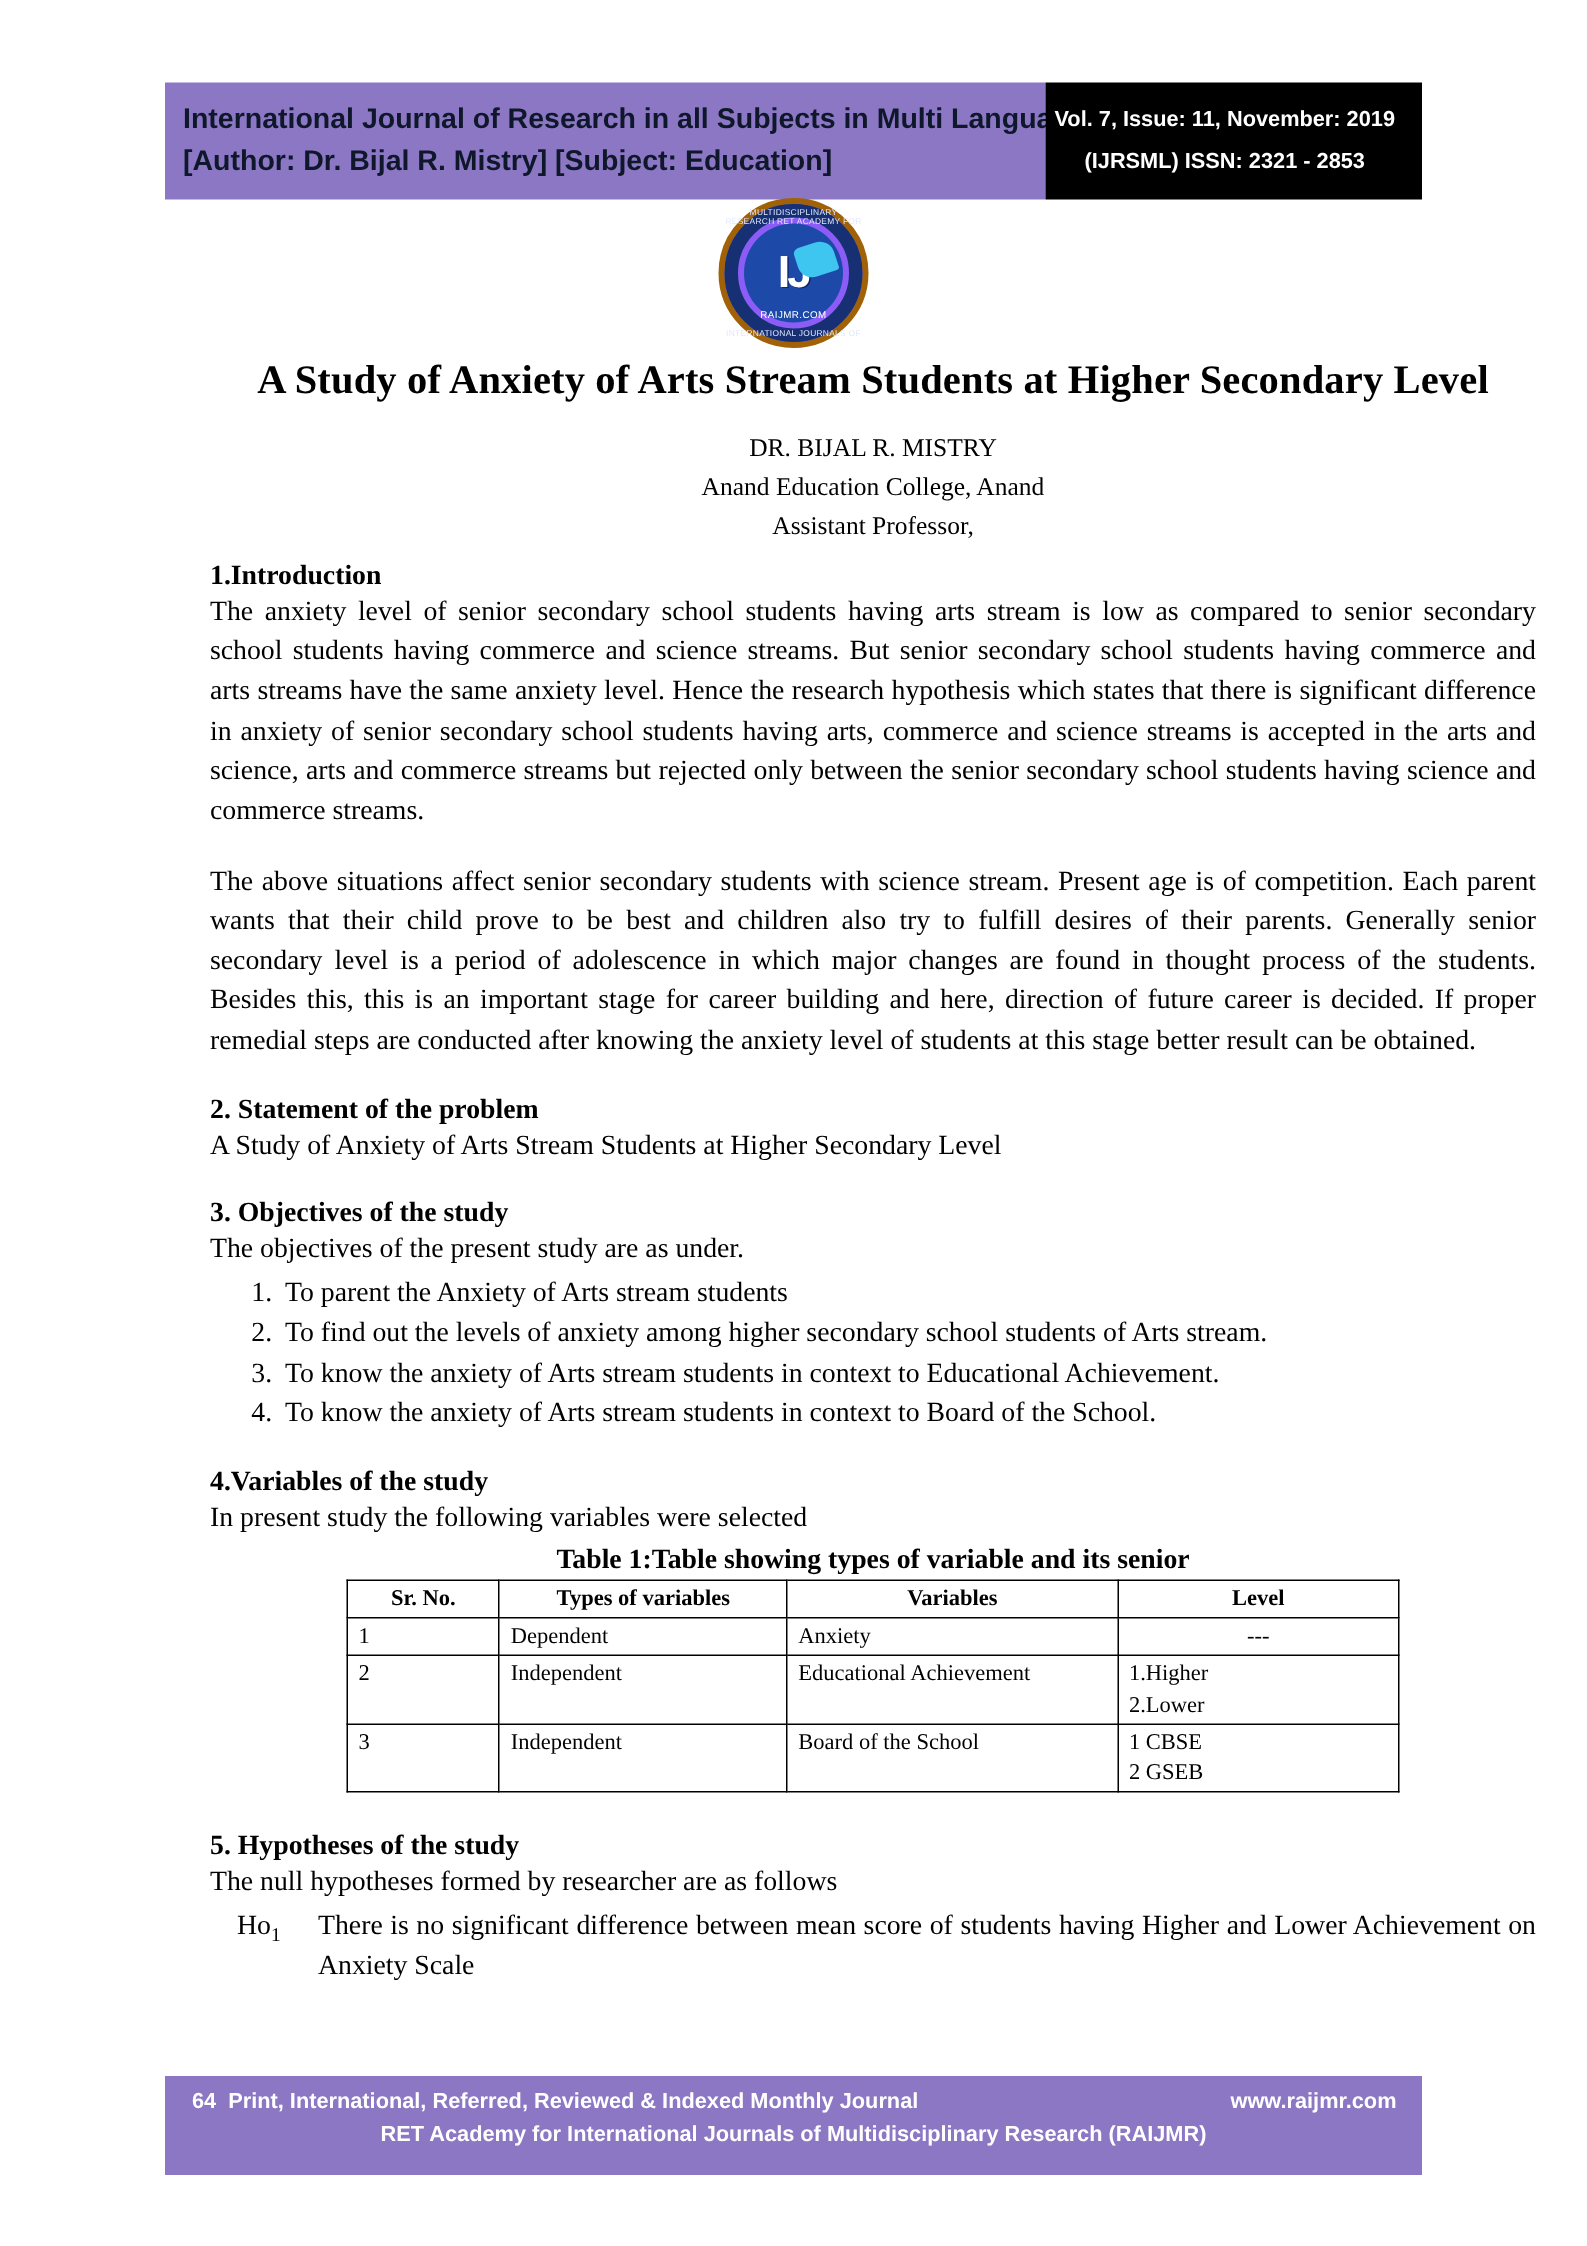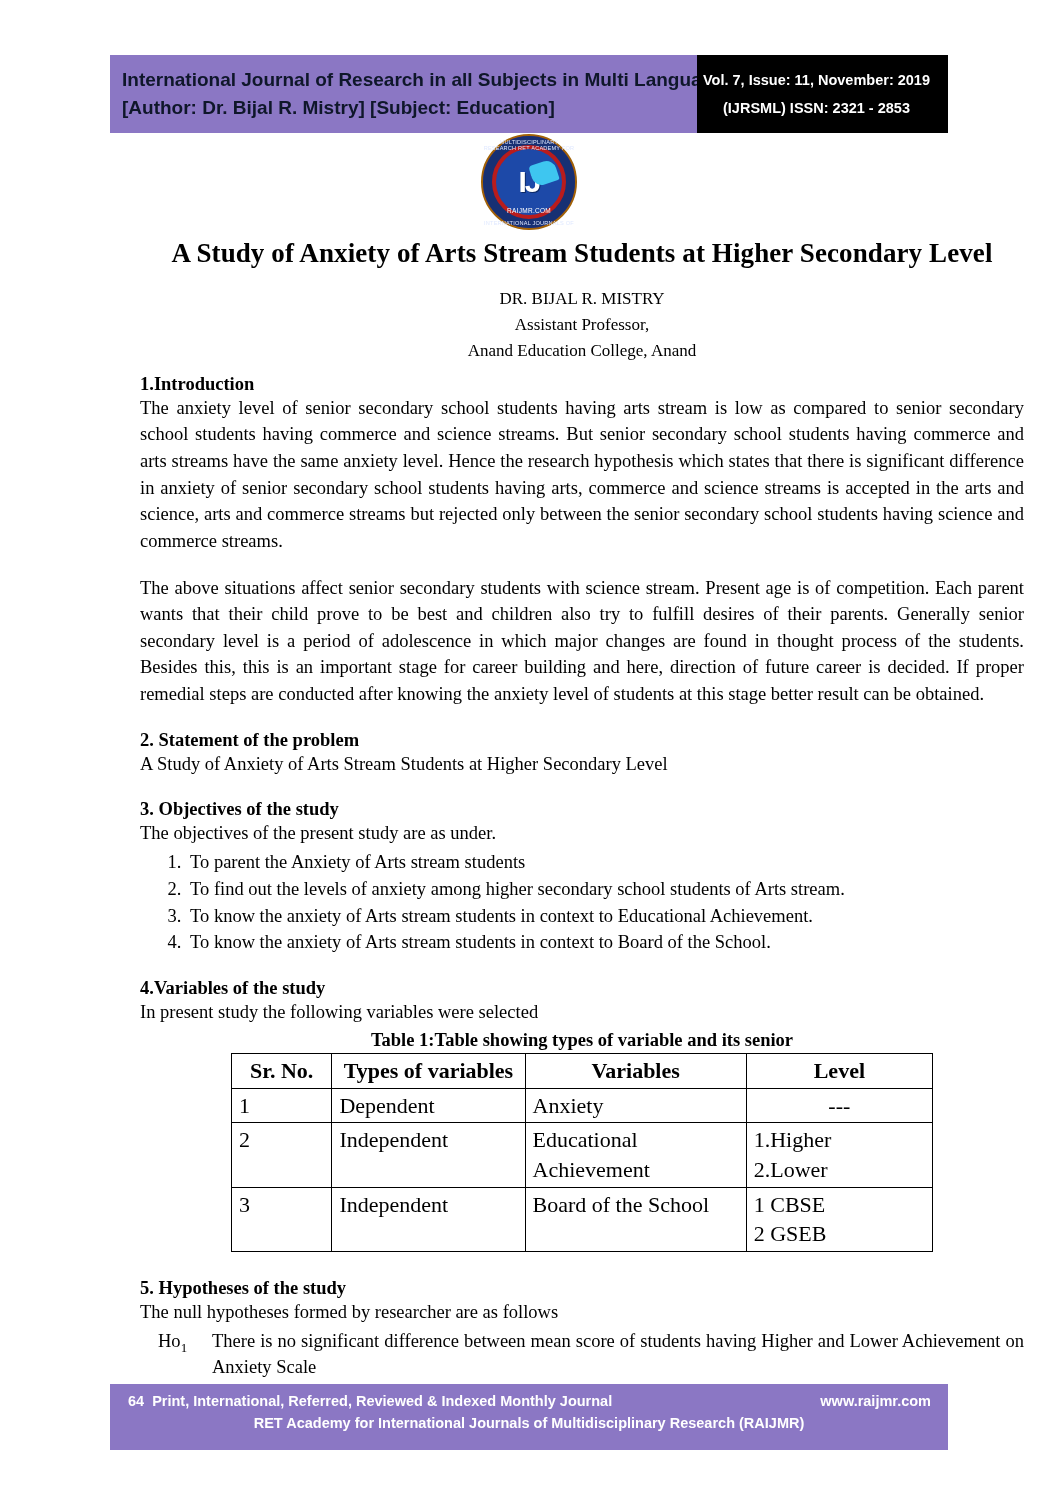--- a/index.html
+++ b/index.html
@@ -58,22 +58,22 @@
     height: 92px;
     display: flex;
     justify-content: center;
     align-items: center;
   }
   .logo {
     position: relative;
     width: 92px;
     height: 92px;
     border-radius: 50%;
-    background: #b91c1c;
-    border: 2px solid #a16207;
+    background: #8b5cf6;
+    border: 4px solid #a16207;
     box-shadow: inset 0 0 0 2px #2f57a8;
   }
   .logo .ring-text {
     position: absolute;
     inset: 0;
     border-radius: 50%;
     border: 9px solid #173073;
     box-sizing: border-box;
   }
   .logo .inner {
@@ -176,21 +176,21 @@
   .table-caption {
     text-align: center;
     font-weight: bold;
     font-size: 18.5px;
     margin-top: 12px;
   }
   table.vartable {
     border-collapse: collapse;
     margin: 2px auto 0 auto;
     width: 702px;
-    font-size: 22px;
+    font-size: 15px;
   }
   table.vartable th, table.vartable td {
     border: 1.6px solid #000000;
     padding: 2px 7px;
     vertical-align: top;
     line-height: 1.35;
   }
   table.vartable th {
     text-align: center;
     font-weight: bold;
@@ -268,22 +268,22 @@
       <div class="caption">RAIJMR.COM</div>
     </div>
   </div>
 
   <div class="content">
 
     <h1 class="title">A Study of Anxiety of Arts Stream Students at Higher Secondary Level</h1>
 
     <div class="byline">
       <div>DR. BIJAL R. MISTRY</div>
+      <div>Anand Education College, Anand</div>
       <div>Assistant Professor,</div>
-      <div>Anand Education College, Anand</div>
     </div>
 
     <div class="sec-head" style="margin-top:10px;">1.Introduction</div>
     <p class="body">The anxiety level of senior secondary school students having arts stream is low as compared to senior secondary school students having commerce and science streams. But senior secondary school students having commerce and arts streams have the same anxiety level. Hence the research hypothesis which states that there is significant difference in anxiety of senior secondary school students having arts, commerce and science streams is accepted in the arts and science, arts and commerce streams but rejected only between the senior secondary school students having science and commerce streams.</p>
     <p class="body spaced">The above situations affect senior secondary students with science stream. Present age is of competition. Each parent wants that their child prove to be best and children also try to fulfill desires of their parents. Generally senior secondary level is a period of adolescence in which major changes are found in thought process of the students. Besides this, this is an important stage for career building and here, direction of future career is decided. If proper remedial steps are conducted after knowing the anxiety level of students at this stage better result can be obtained.</p>
 
     <div class="sec-head" style="margin-top:22px;">2. Statement of the problem</div>
     <div class="plain">A Study of Anxiety of Arts Stream Students at Higher Secondary Level</div>
 
     <div class="sec-head" style="margin-top:22px;">3. Objectives of the study</div>

